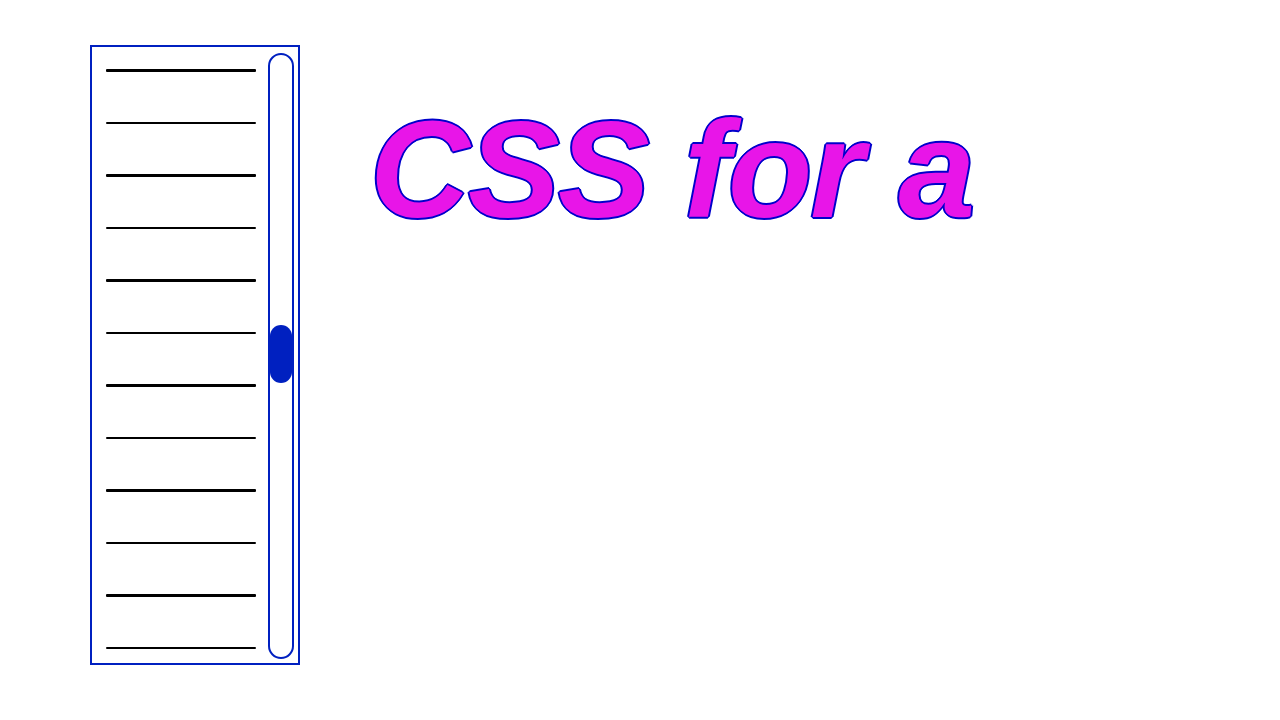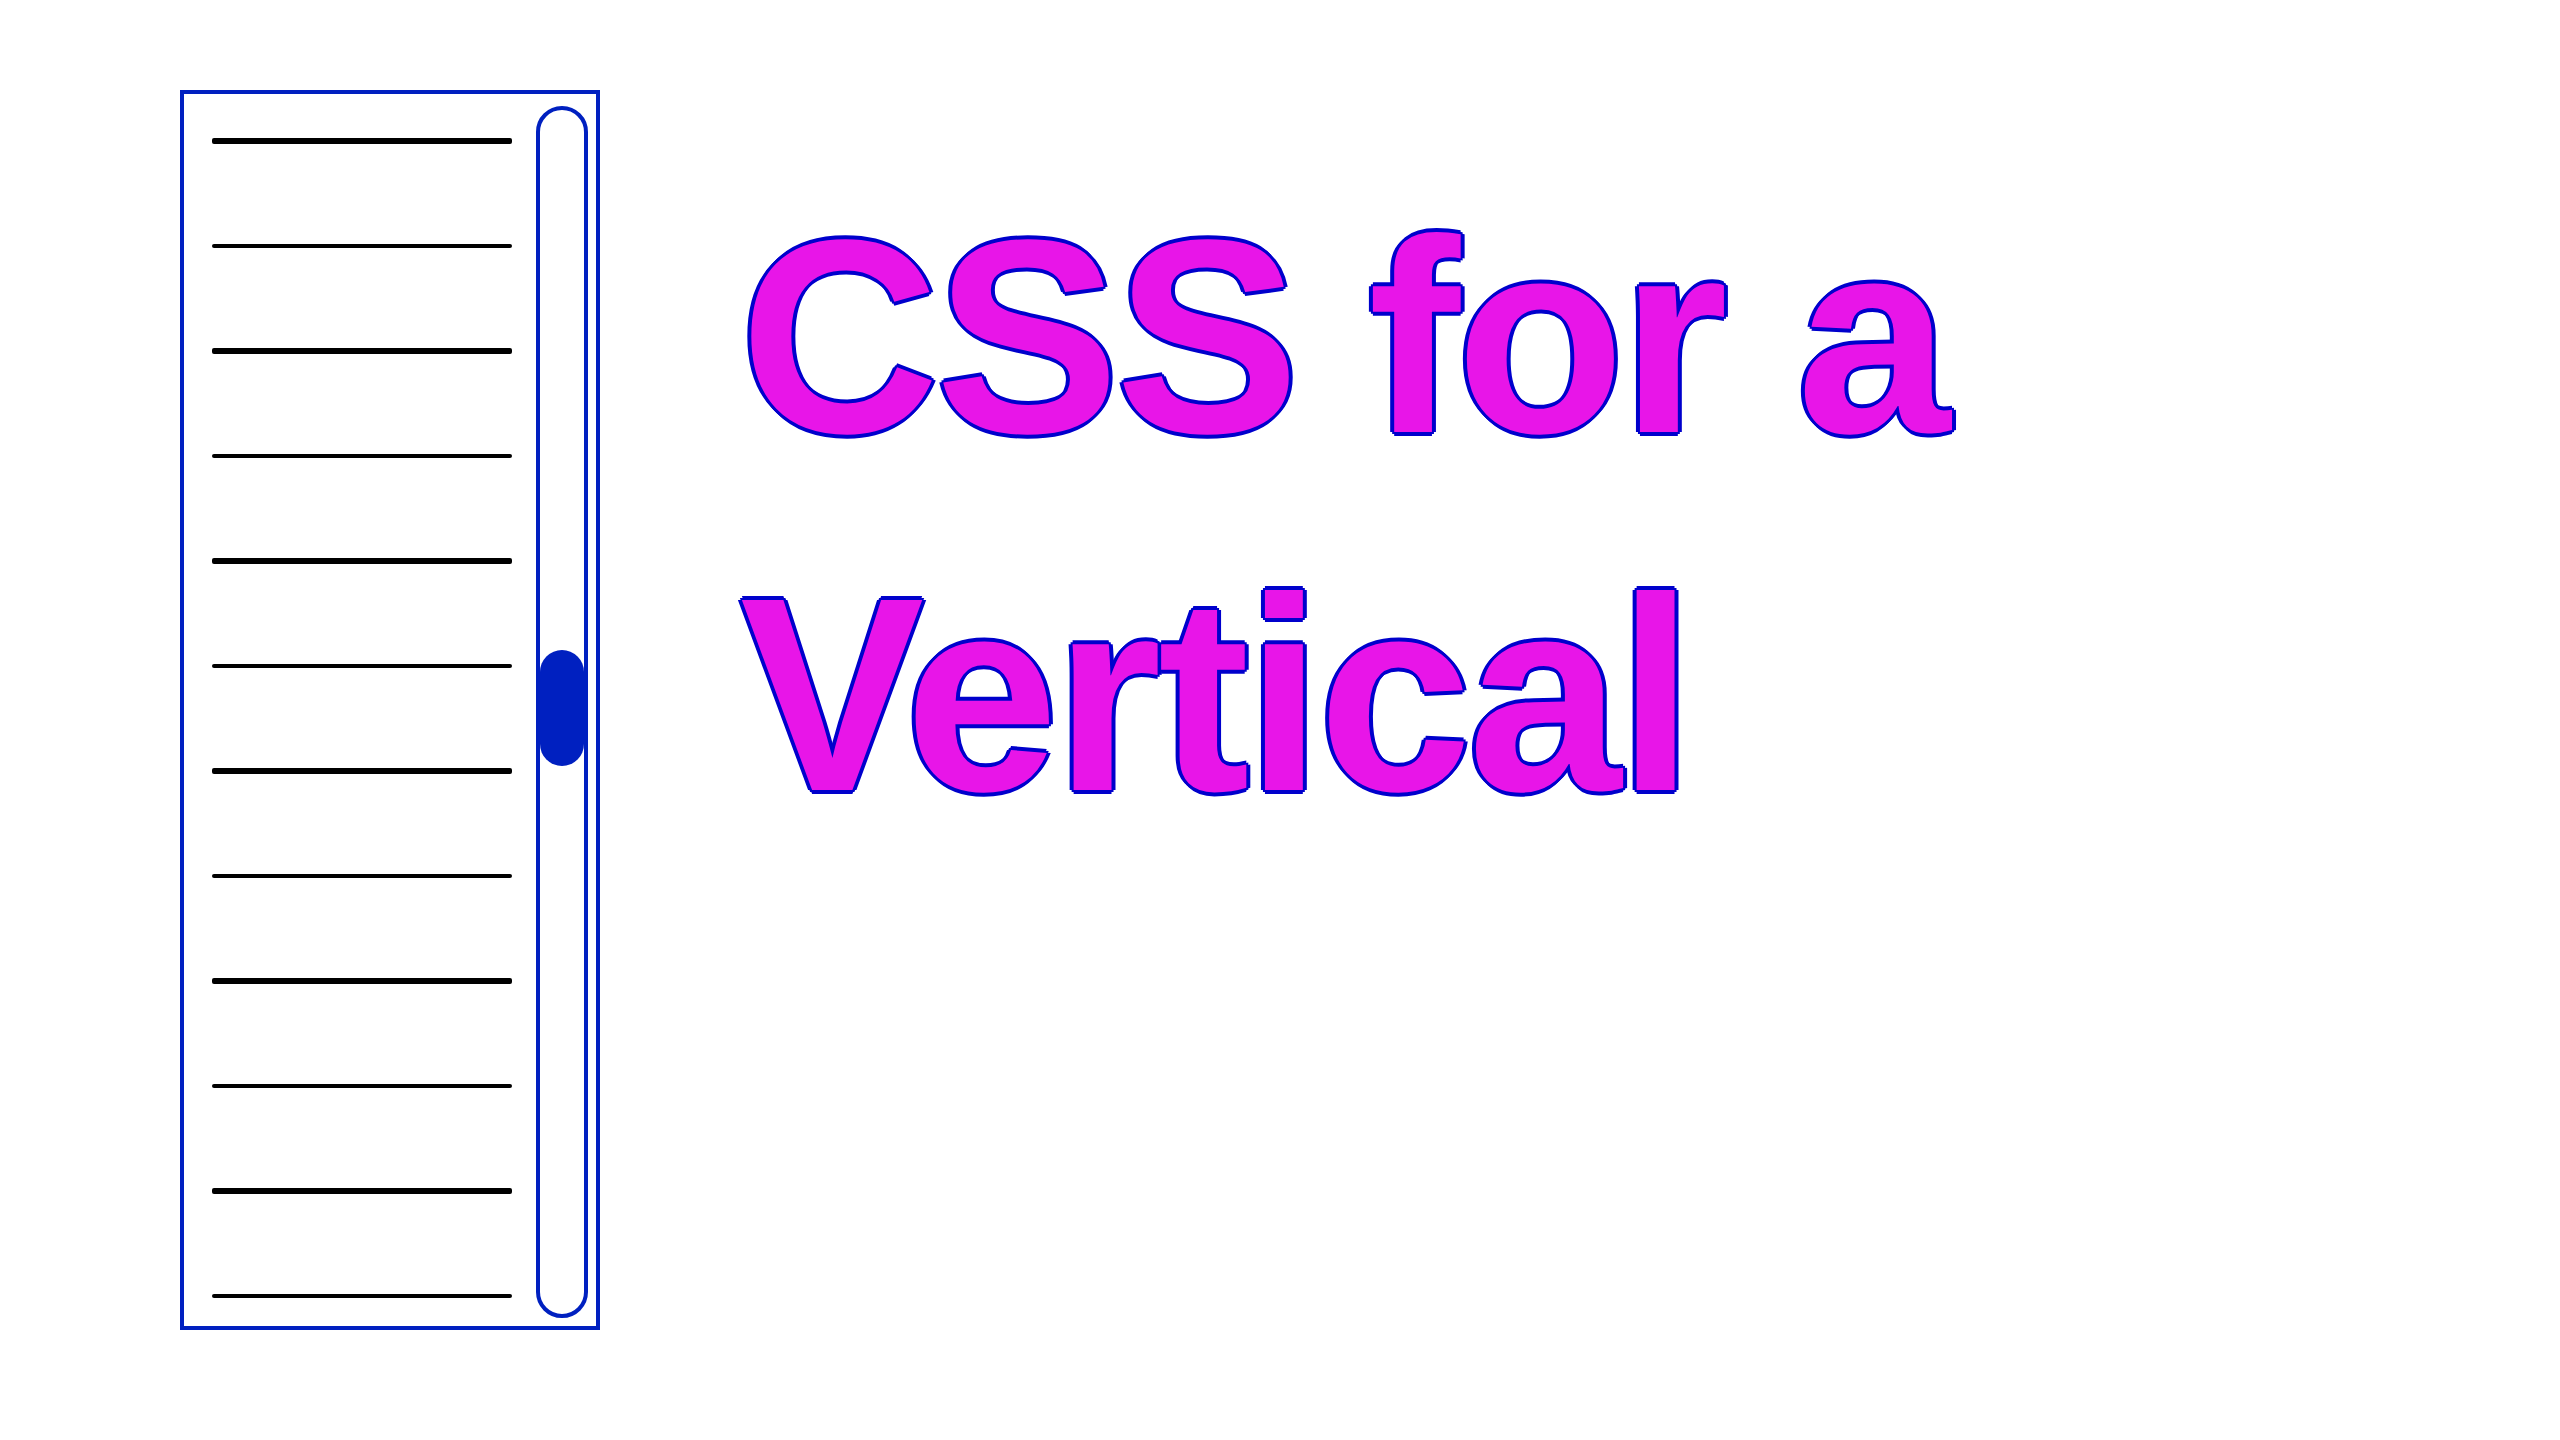--- a/index.html
+++ b/index.html
@@ -70,20 +70,21 @@
       text-shadow: 
         -1px -1px 0 #0000cc,
         1px -1px 0 #0000cc,
         -1px 1px 0 #0000cc,
         1px 1px 0 #0000cc,
         -2px 0 0 #0000cc,
         2px 0 0 #0000cc,
         0 -2px 0 #0000cc,
         0 2px 0 #0000cc;
       letter-spacing: -2px;
+      font-style: italic;
     }
   </style>
 </head>
 <body>
 
 <div class="scroll-container">
   <div class="content-area">
     <div class="text-line"></div>
     <div class="text-line"></div>
     <div class="text-line"></div>
@@ -97,14 +98,14 @@
     <div class="text-line"></div>
     <div class="text-line"></div>
   </div>
   <div class="scrollbar-track">
     <div class="scrollbar-thumb"></div>
   </div>
 </div>
 
 <div class="title-text">
   <span>CSS for a</span><br>
-  <span>Vertical</span><br>
+  <br>
 </div>
 
 </body></html>

